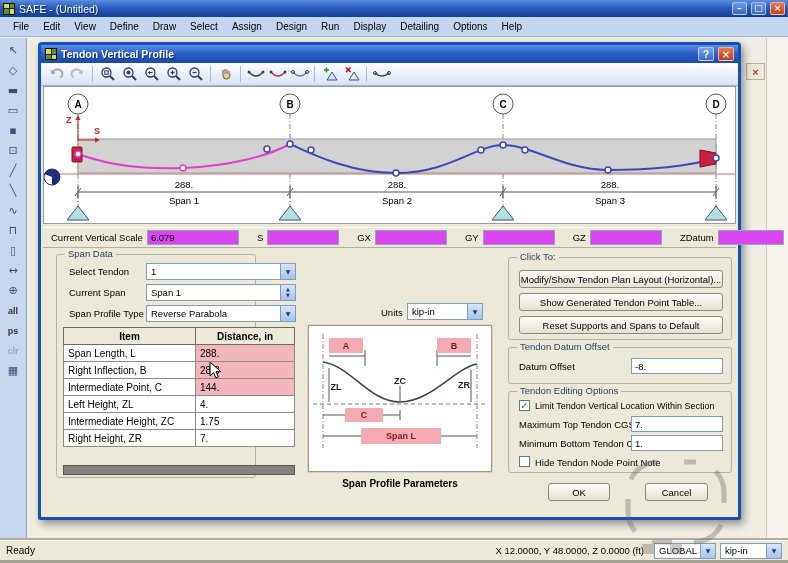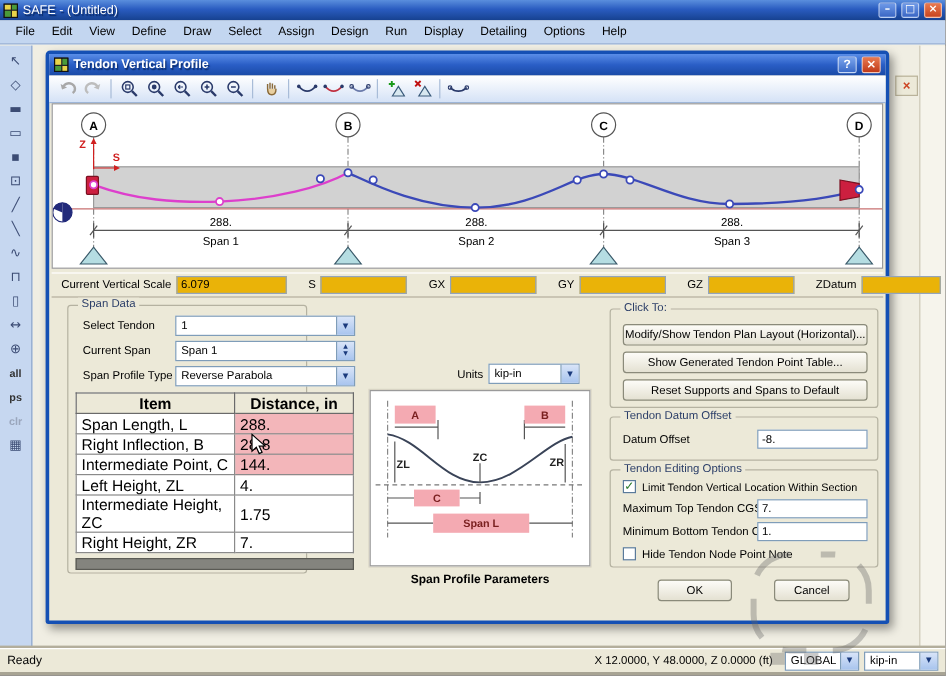--- a/index.html
+++ b/index.html
@@ -63,37 +63,37 @@
   .tb-icon{ width:21px; height:19px; display:flex; align-items:center; justify-content:center; border-radius:2px; }
   .tb-sep{ width:1px; height:16px; background:#a8bcd8; margin:0 3px; }
 
   .draw-area{ position:absolute; left:2px; top:41px; width:693px; height:138px; background:#fff;
     border:1px solid #9a9a9a; }
 
   .scale-row{ position:absolute; left:2px; top:182px; width:693px; height:21px;
     border-top:1px solid #fff; border-bottom:1px solid #b3ae9c; display:flex; align-items:center;
     padding:0 8px; gap:4px; }
   .scale-row label{ font-size:9.5px; white-space:nowrap; }
-  .scale-field{ height:15px; border:1px solid #93a4bc; background:#eab308; font-size:9.5px;
+  .scale-field{ height:15px; border:1px solid #93a4bc; background:#d946ef; font-size:9.5px;
     padding:0 3px; font-family:"Liberation Sans",sans-serif; }
 
   
   .group{ position:absolute; border:1px solid #b5b2a1; border-radius:3px; }
   .group>.legend{ position:absolute; top:-7px; left:8px; background:#ece9d8; padding:0 3px;
     font-size:9.5px; color:#2b3e68; }
 
   .frow{ position:absolute; display:flex; align-items:center; }
   .combo{ display:flex; height:17px; border:1px solid #7f9db9; background:#fff; align-items:center; }
   .combo .val{ flex:1; padding:0 4px; font-size:9.5px; white-space:nowrap; overflow:hidden;}
   .combo .arrow{ width:15px; height:100%; background:linear-gradient(180deg,#d8e4f8,#a8c4ee);
     border-left:1px solid #7f9db9; display:flex; align-items:center; justify-content:center;
     font-size:6px; color:#1a3a7c; }
   .spin .arrow{ flex-direction:column; gap:0px; font-size:5px; line-height:1.1;}
 
-  table.grid{ position:absolute; border-collapse:collapse; background:#fff; font-size:13px;
+  table.grid{ position:absolute; border-collapse:collapse; background:#fff; font-size:10px;
     border:1px solid #3a3a3a; }
   table.grid th{ border:1px solid #6a6a6a; background:#ece9d8; font-weight:bold; height:17px; }
   table.grid td{ border:1px solid #8a8a8a; height:17px; padding:0 4px; }
   td.pink{ background:#f3b6ba; }
   .grid-scroll{ position:absolute; background:#84847e; border:1px solid #5a5a54; }
 
   .xp-btn{ position:absolute; height:18px; border:1px solid #8a8a7a; border-radius:3px;
     background:linear-gradient(180deg,#fdfcf8,#e4e1d2); font-size:9.5px; display:flex;
     align-items:center; justify-content:center; font-family:"Liberation Sans",sans-serif; }
 

